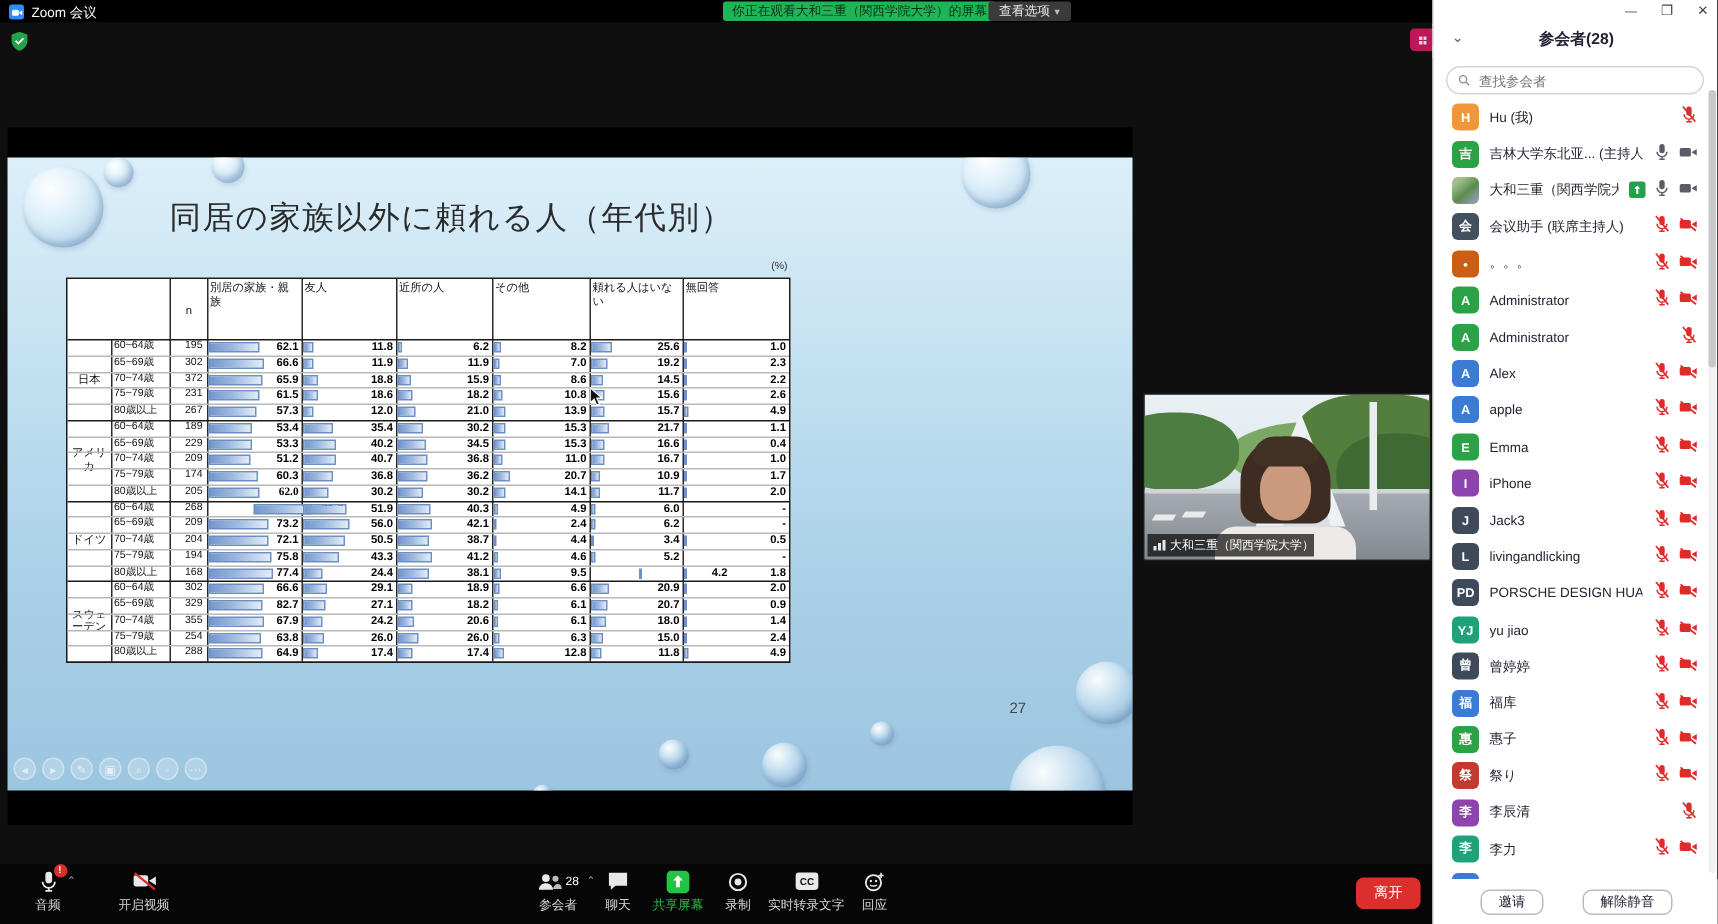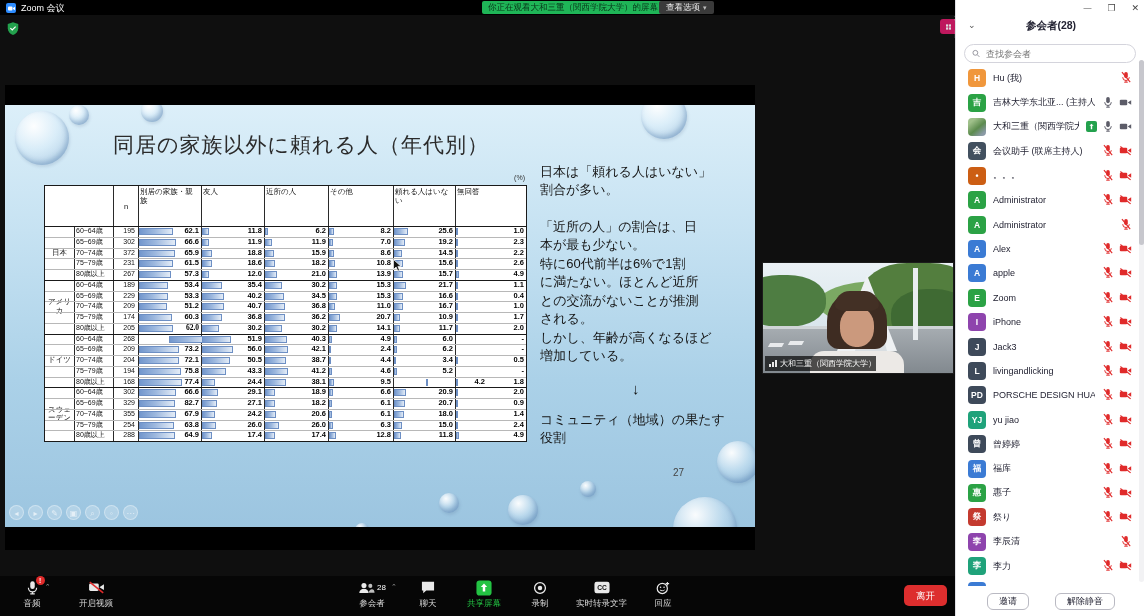--- a/index.html
+++ b/index.html
@@ -69,21 +69,21 @@
   .face{position:absolute;left:77px;top:44px;width:34px;height:40px;border-radius:46%;background:#cb997d;}
   .fringe{position:absolute;left:72px;top:28px;width:44px;height:20px;border-radius:22px 22px 40% 40%;background:#433025;}
   .body{position:absolute;left:47px;top:88px;width:94px;height:24px;border-radius:14px 14px 0 0;background:#ece9e6;}
   .nametag{position:absolute;left:2px;bottom:2px;background:rgba(0,0,0,0.68);color:#fff;font-size:8px;
            padding:2px 0 2px 4px;display:flex;align-items:center;gap:3px;white-space:nowrap;}
   .sig{display:inline-flex;align-items:flex-end;gap:1px;}
   .sig i{display:block;width:2px;background:#e8e8e8;}
   
   .toolbar{position:absolute;left:0;top:576px;width:955px;height:40px;background:#060606;}
   .tb-left{position:absolute;left:12px;top:3px;display:flex;gap:24px;}
-  .tb-center{position:absolute;left:352px;top:3px;display:flex;gap:16px;}
+  .tb-center{position:absolute;left:352px;top:3px;display:flex;}
   .tb-item{display:flex;flex-direction:column;align-items:center;gap:2px;min-width:40px;position:relative;}
   .tb-icon{height:17px;display:flex;align-items:center;justify-content:center;position:relative;}
   .tb-label{font-size:8.5px;color:#d6d6d6;white-space:nowrap;}
   .tb-label.active{color:#23C343;}
   .badge{position:absolute;right:-5px;top:-3px;width:9px;height:9px;border-radius:50%;background:#E02B2B;
          color:#fff;font-size:6.5px;line-height:9px;text-align:center;font-weight:700;}
   .tb-chev{position:absolute;right:-11px;top:4px;color:#9a9a9a;font-size:7px;}
   .count{color:#fff;font-size:8px;margin-left:2px;}
   .leave{position:absolute;right:8px;top:9px;height:21px;line-height:21px;background:#DD2E2E;color:#fff;
          font-size:9.5px;padding:0 12px;border-radius:5px;}
@@ -712,35 +712,20 @@
               <div class="hline" style="top: 169px; background: rgb(184, 184, 184);"></div>
               <div class="hline" style="top: 179.75px; background: rgb(184, 184, 184);"></div>
               <div class="hline" style="top: 190.5px; background: rgb(184, 184, 184);"></div>
               <div class="hline" style="top: 201.25px; background: rgb(26, 26, 26);"></div>
               <div class="hline" style="top: 212px; background: rgb(184, 184, 184);"></div>
               <div class="hline" style="top: 222.75px; background: rgb(184, 184, 184);"></div>
               <div class="hline" style="top: 233.5px; background: rgb(184, 184, 184);"></div>
               <div class="hline" style="top: 244.25px; background: rgb(184, 184, 184);"></div>
               <div class="hline" style="top: 255px; background: rgb(26, 26, 26);"></div>
             </div>
-          <div class="notes">
-            <p class="note">日本は「頼れる人はいない」
-割合が多い。</p>
-            <p class="note" style="margin-bottom:0;">「近所の人」の割合は、日
-本が最も少ない。
-特に60代前半は6%で1割
-に満たない。ほとんど近所
-との交流がないことが推測
-される。
-しかし、年齢が高くなるほど
-増加している。</p>
-            <div class="arrow">↓</div>
-            <p class="note">コミュニティ（地域）の果たす
-役割</p>
-          </div>
           <div class="pagenum">27</div>
           <div class="navbar" id="navbar">
               <div class="navbtn">◂</div>
               <div class="navbtn">▸</div>
               <div class="navbtn">✎</div>
               <div class="navbtn">▣</div>
               <div class="navbtn">⌕</div>
               <div class="navbtn">◦</div>
               <div class="navbtn">⋯</div>
             </div>
@@ -1016,21 +1001,21 @@
               </svg></span>
             <span><svg width="13" height="11.049999999999999" viewBox="0 0 16 14">
                 <rect x="0.8" y="3.4" width="9.4" height="7.2" rx="1.4" fill="#E02B2B"></rect>
                 <path d="M10.8 7l4.4-2.8v5.6L10.8 7z" fill="#E02B2B"></path>
                 <path d="M1.5 2L14.5 12.5" stroke="#E02B2B" stroke-width="1.5"></path>
               </svg></span>
           </span>
         </div>
         <div class="prow" style="top: 219.6px;">
           <span class="avatar" style="background:#2BA245">E</span>
-          <span class="pname">Zoom</span>
+          <span class="pname">Emma</span>
           <span class="picons">
             <span><svg width="12" height="12" viewBox="0 0 16 16">
                 <rect x="5.6" y="1.3" width="4.8" height="8.2" rx="2.4" fill="#E02B2B"></rect>
                 <path d="M3.6 8.3a4.4 4.4 0 0 0 8.8 0M8 12.7v2.2M5.6 14.9h4.8" fill="none" stroke="#E02B2B" stroke-width="1.3"></path>
                 <path d="M2.6 1.4L13.6 14.8" stroke="#E02B2B" stroke-width="1.5"></path>
               </svg></span>
             <span><svg width="13" height="11.049999999999999" viewBox="0 0 16 14">
                 <rect x="0.8" y="3.4" width="9.4" height="7.2" rx="1.4" fill="#E02B2B"></rect>
                 <path d="M10.8 7l4.4-2.8v5.6L10.8 7z" fill="#E02B2B"></path>
                 <path d="M1.5 2L14.5 12.5" stroke="#E02B2B" stroke-width="1.5"></path>

